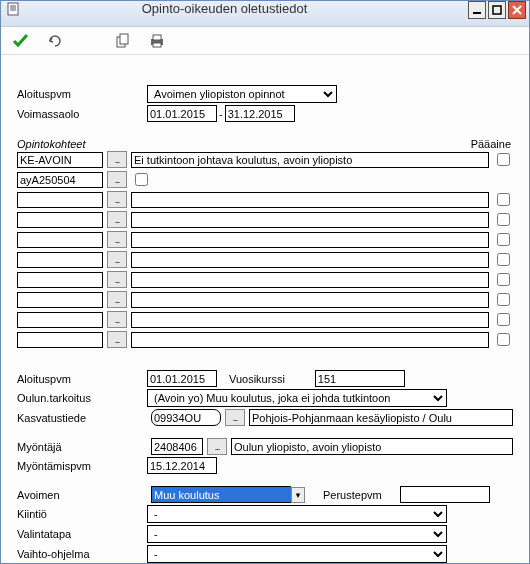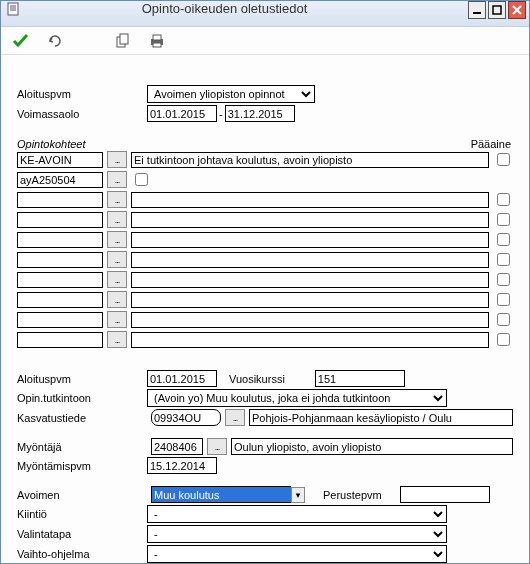--- a/index.html
+++ b/index.html
@@ -190,21 +190,21 @@
         </svg>
     </div>
   </div>
 
   <div class="content">
 
     <div style="height:20px"></div>
 
     <div class="row">
       <div class="lbl">Aloituspvm</div>
-      <select class="sel" style="width:168px">
+      <select class="sel" style="width:190px">
         <option>Avoimen yliopiston opinnot</option>
       </select>
     </div>
     <div class="row">
       <div class="lbl">Voimassaolo</div>
       <input class="txt date" value="01.01.2015" style="">
       <span style="margin:0 2px">-</span>
       <input class="txt date" value="31.12.2015" style="">
     </div>
 
@@ -285,21 +285,21 @@
     <div class="row">
       <div class="lbl">Aloituspvm</div>
       <input class="txt date" value="01.01.2015" style="">
       <div style="width:12px"></div>
       <div>Vuosikurssi</div>
       <div style="width:30px"></div>
       <input class="txt" style="width: 90px;" value="151">
     </div>
 
     <div class="row">
-      <div class="lbl">Opin.tutkintoon</div>
+      <div class="lbl">Oulun.tarkoitus</div>
       <select class="sel" style="width:300px">
         <option>(Avoin yo) Muu koulutus, joka ei johda tutkintoon</option>
       </select>
     </div>
 
     <div class="row flexgap">
       <div class="lbl">Kasvatustiede</div>
       <input class="txt" style="width: 70px; border-radius: 7px;" value="09934OU">
       <div class="browse-btn">...</div>
       <input class="txt wide" value="Pohjois-Pohjanmaan kesäyliopisto / Oulu" style="">

